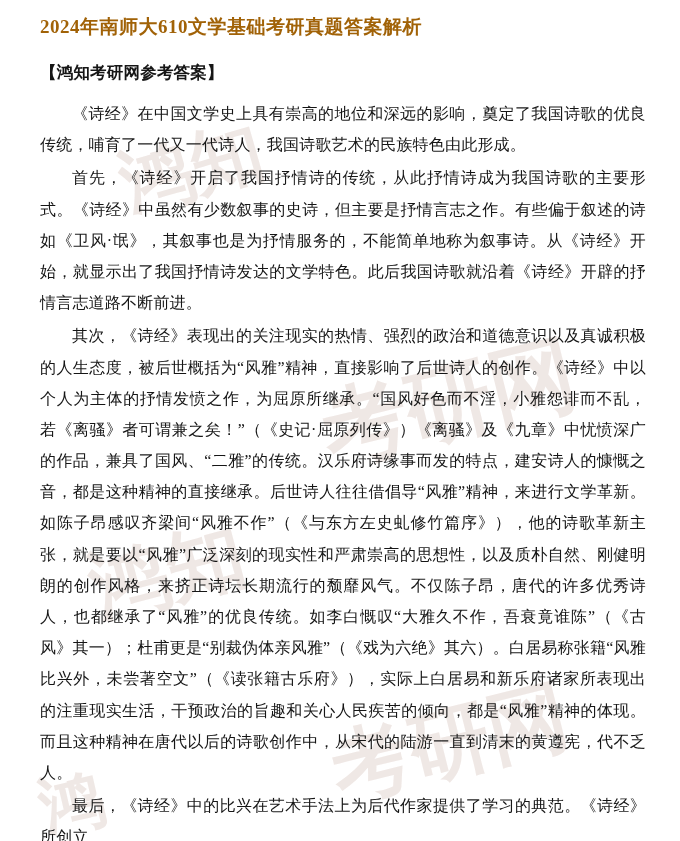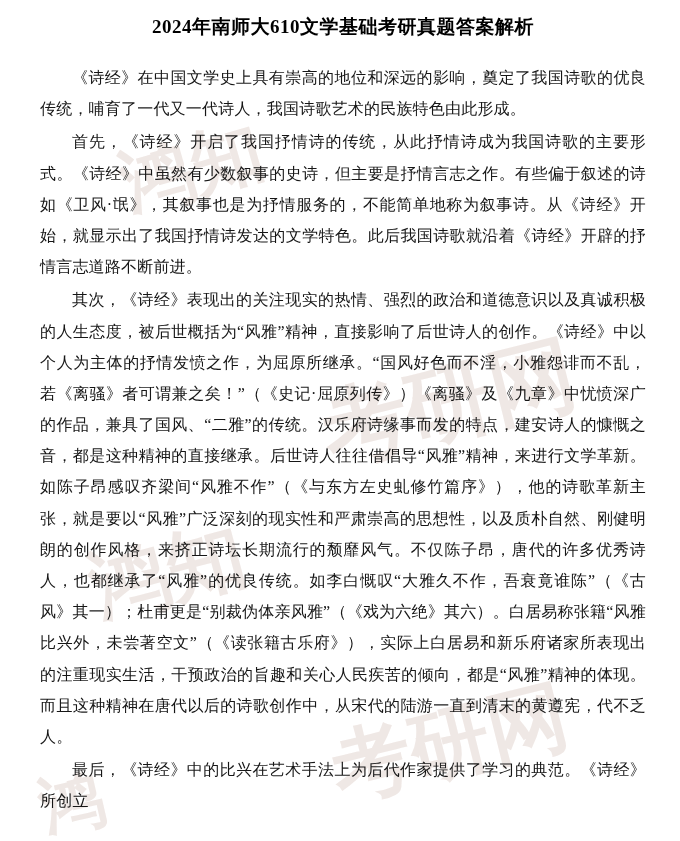--- a/index.html
+++ b/index.html
@@ -42,26 +42,25 @@
   .wm-b { left: 320px; top: 345px; font-size: 86px; transform: rotate(-14deg); }
   .wm-c { left: 90px;  top: 520px; font-size: 78px; transform: rotate(-15deg); }
   .wm-d { left: 330px; top: 690px; font-size: 80px; transform: rotate(-14deg); }
   .wm-e { left: 40px;  top: 760px; font-size: 64px; transform: rotate(-13deg); }
 
   .content {
     position: relative;
     z-index: 1;
   }
   .doc-title {
-    text-align: center;
     font-size: 19px;
     font-weight: 700;
     letter-spacing: 0.5px;
     margin: 0 0 22px 0;
-    color: #000000;
+    color: #a16207;
   }
   .q-heading {
     font-size: 16.5px;
     font-weight: 700;
     margin: 0 0 16px 0;
     text-indent: 30px;
     letter-spacing: 0.2px;
   }
   .ans-label {
     font-size: 16.5px;
@@ -89,20 +88,21 @@
     <div class="wm wm-b">考研网</div>
     <div class="wm wm-c">鸿知</div>
     <div class="wm wm-d">考研网</div>
     <div class="wm wm-e">鸿</div>
   </div>
 
   <div class="content">
     <h1 class="doc-title">2024年南师大610文学基础考研真题答案解析</h1>
 
 
+    <div class="ans-label">【鸿知考研网参考答案】</div>
 
     <p class="body">《诗经》在中国文学史上具有崇高的地位和深远的影响，奠定了我国诗歌的优良传统，哺育了一代又一代诗人，我国诗歌艺术的民族特色由此形成。</p>
     <p class="body">首先，《诗经》开启了我国抒情诗的传统，从此抒情诗成为我国诗歌的主要形式。《诗经》中虽然有少数叙事的史诗，但主要是抒情言志之作。有些偏于叙述的诗如《卫风·氓》，其叙事也是为抒情服务的，不能简单地称为叙事诗。从《诗经》开始，就显示出了我国抒情诗发达的文学特色。此后我国诗歌就沿着《诗经》开辟的抒情言志道路不断前进。</p>
     <p class="body">其次，《诗经》表现出的关注现实的热情、强烈的政治和道德意识以及真诚积极的人生态度，被后世概括为“风雅”精神，直接影响了后世诗人的创作。《诗经》中以个人为主体的抒情发愤之作，为屈原所继承。“国风好色而不淫，小雅怨诽而不乱，若《离骚》者可谓兼之矣！”（《史记·屈原列传》）《离骚》及《九章》中忧愤深广的作品，兼具了国风、“二雅”的传统。汉乐府诗缘事而发的特点，建安诗人的慷慨之音，都是这种精神的直接继承。后世诗人往往借倡导“风雅”精神，来进行文学革新。如陈子昂感叹齐梁间“风雅不作”（《与东方左史虬修竹篇序》），他的诗歌革新主张，就是要以“风雅”广泛深刻的现实性和严肃崇高的思想性，以及质朴自然、刚健明朗的创作风格，来挤正诗坛长期流行的颓靡风气。不仅陈子昂，唐代的许多优秀诗人，也都继承了“风雅”的优良传统。如李白慨叹“大雅久不作，吾衰竟谁陈”（《古风》其一）；杜甫更是“别裁伪体亲风雅”（《戏为六绝》其六）。白居易称张籍“风雅比兴外，未尝著空文”（《读张籍古乐府》），实际上白居易和新乐府诸家所表现出的注重现实生活，干预政治的旨趣和关心人民疾苦的倾向，都是“风雅”精神的体现。而且这种精神在唐代以后的诗歌创作中，从宋代的陆游一直到清末的黄遵宪，代不乏人。</p>
     <p class="body">最后，《诗经》中的比兴在艺术手法上为后代作家提供了学习的典范。《诗经》所创立</p>
   </div>
 
 </div>
 
 </body></html>

